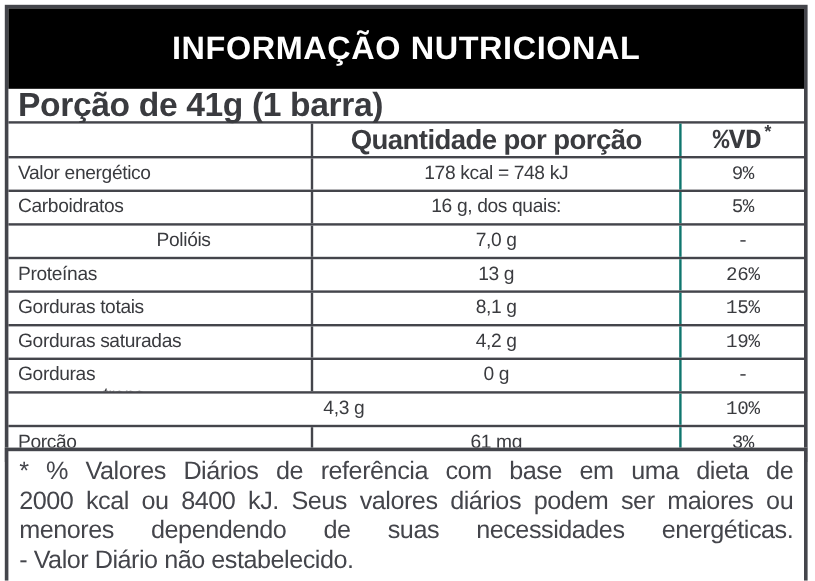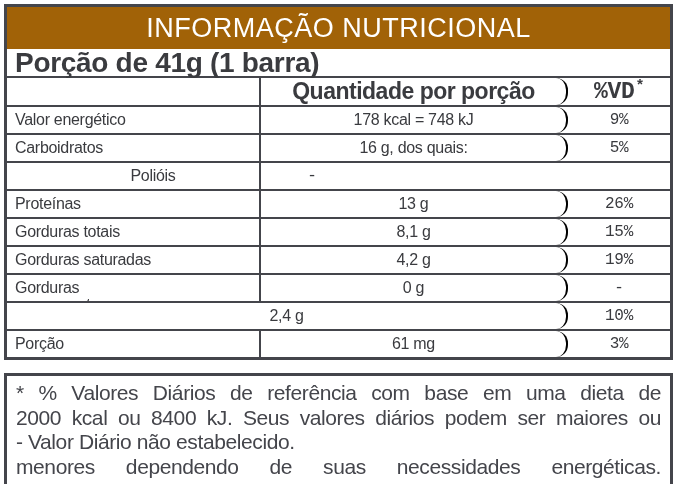--- a/index.html
+++ b/index.html
@@ -20,28 +20,28 @@
   .nt-outer {
     position: absolute;
     left: 4px;
     top: 4px;
     width: 669px;
     box-sizing: border-box;
     border: 3px solid #44454b;
     background: #ffffff;
   }
   .nt-titlebar {
-    height: 42px;
-    background: #a16207;
+    height: 67px;
+    background: #000000;
     color: #ffffff;
     display: flex;
     align-items: center;
     justify-content: center;
     font-size: 27px;
-    font-weight: normal;
+    font-weight: bold;
     letter-spacing: 0.5px;
   }
   .nt-portion {
     height: 27px;
     border-bottom: 2px solid #44454b;
     display: flex;
     align-items: center;
     padding-left: 8px;
     font-size: 28px;
     font-weight: bold;
@@ -65,27 +65,26 @@
     overflow: hidden;
     white-space: nowrap;
   }
   .nt-row .c1.center {
     justify-content: center;
     padding-left: 40px;
   }
   .nt-row .c2 {
     flex: 1;
     box-sizing: border-box;
-    border-right: 2px solid #000000;
-    display: flex;
-    align-items: center;
-    justify-content: center;
-    overflow: hidden;
-    white-space: nowrap;
-    border-radius: 12px;
+    border-right: 2px solid #0f766e;
+    display: flex;
+    align-items: center;
+    justify-content: center;
+    overflow: hidden;
+    white-space: nowrap;
   }
   .nt-row .c3 {
     width: 102px;
     display: flex;
     align-items: center;
     justify-content: center;
     overflow: hidden;
     white-space: nowrap;
     font-family: Liberation Mono, monospace;
   }
@@ -161,20 +160,21 @@
     </div>
 
     <div class="nt-row">
       <div class="c1">Carboidratos</div>
       <div class="c2">16 g, dos quais:</div>
       <div class="c3">5%</div>
     </div>
 
     <div class="nt-row">
       <div class="c1 center">Polióis</div>
+      <div class="c2">7,0 g</div>
       <div class="c3">-</div>
     </div>
 
     <div class="nt-row">
       <div class="c1">Proteínas</div>
       <div class="c2">13 g</div>
       <div class="c3">26%</div>
     </div>
 
     <div class="nt-row">
@@ -192,32 +192,32 @@
     <div class="nt-row">
       <div class="c1">
         <span>Gorduras</span>
         <span class="italic">trans</span>
       </div>
       <div class="c2">0 g</div>
       <div class="c3">-</div>
     </div>
 
     <div class="nt-row">
-      <div class="c2">2,4 g</div>
+      <div class="c2">4,3 g</div>
       <div class="c3">10%</div>
     </div>
 
     <div class="nt-row">
       <div class="c1">Porção</div>
       <div class="c2">61 mg</div>
       <div class="c3">3%</div>
     </div>
 
   </div>
 
   <div class="nt-footer">
     <div class="foot-line">* % Valores Diários de referência com base em uma dieta de</div>
     <div class="foot-line">2000 kcal ou 8400 kJ. Seus valores diários podem ser maiores ou</div>
+    <div class="foot-line">menores dependendo de suas necessidades energéticas.</div>
     <div class="foot-line last">- Valor Diário não estabelecido.</div>
-    <div class="foot-line">menores dependendo de suas necessidades energéticas.</div>
   </div>
 
 </div>
 
 </body></html>

